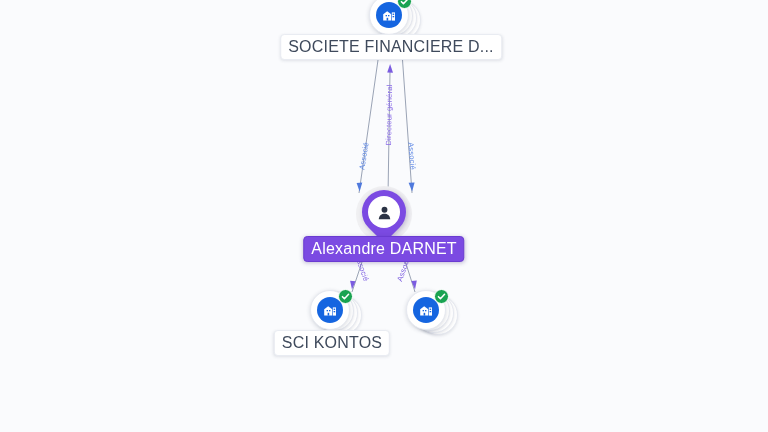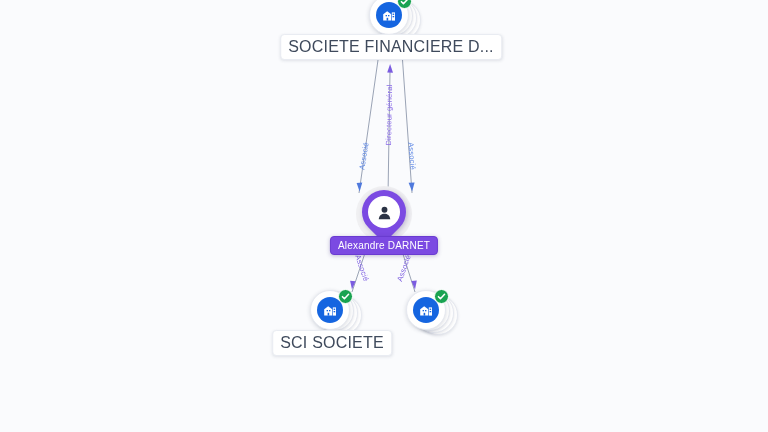--- a/index.html
+++ b/index.html
@@ -151,21 +151,21 @@
     background: #ffffff;
     color: #3f4a5c;
     border: 1px solid #e9ecf2;
     box-shadow: 0 1px 3px rgba(40,50,80,0.12);
   }
   .label-person {
     background: #7b4ae2;
     color: #ffffff;
     border: 1px solid #6a3bd1;
     box-shadow: 0 1px 4px rgba(60,40,120,0.3);
-    font-size: 10px;
+    font-size: 16px;
   }
 
   
   .edge-label {
     position: absolute;
     font-size: 7.5px;
     letter-spacing: 0.2px;
     white-space: nowrap;
     transform-origin: center center;
     pointer-events: none;
@@ -293,21 +293,21 @@
           </div>
           <div class="badge-check">
             <svg width="9" height="9" viewBox="0 0 10 10" aria-hidden="true">
               <path d="M1.6 5.2 L3.8 7.4 L8.4 2.6" stroke="#ffffff" stroke-width="1.7" fill="none" stroke-linecap="round" stroke-linejoin="round"></path>
             </svg>
           </div>
         </div>
       </div>
     </div>
   </div>
-  <div class="node-label label-company" style="left:332px; top:330px;">SCI SOCIETE</div>
+  <div class="node-label label-company" style="left:332px; top:330px;">SCI KONTOS</div>
 
   <div class="node" style="left:428px; top:312px;">
     <div class="node-visual" style="left:0; top:0;">
       <div class="company-stack">
         <div class="stack-card c3"></div>
         <div class="stack-card c2"></div>
         <div class="stack-card c1"></div>
         <div class="company-main">
           <div class="company-disc">
             <svg width="16" height="16" viewBox="0 0 16 16" aria-hidden="true">

